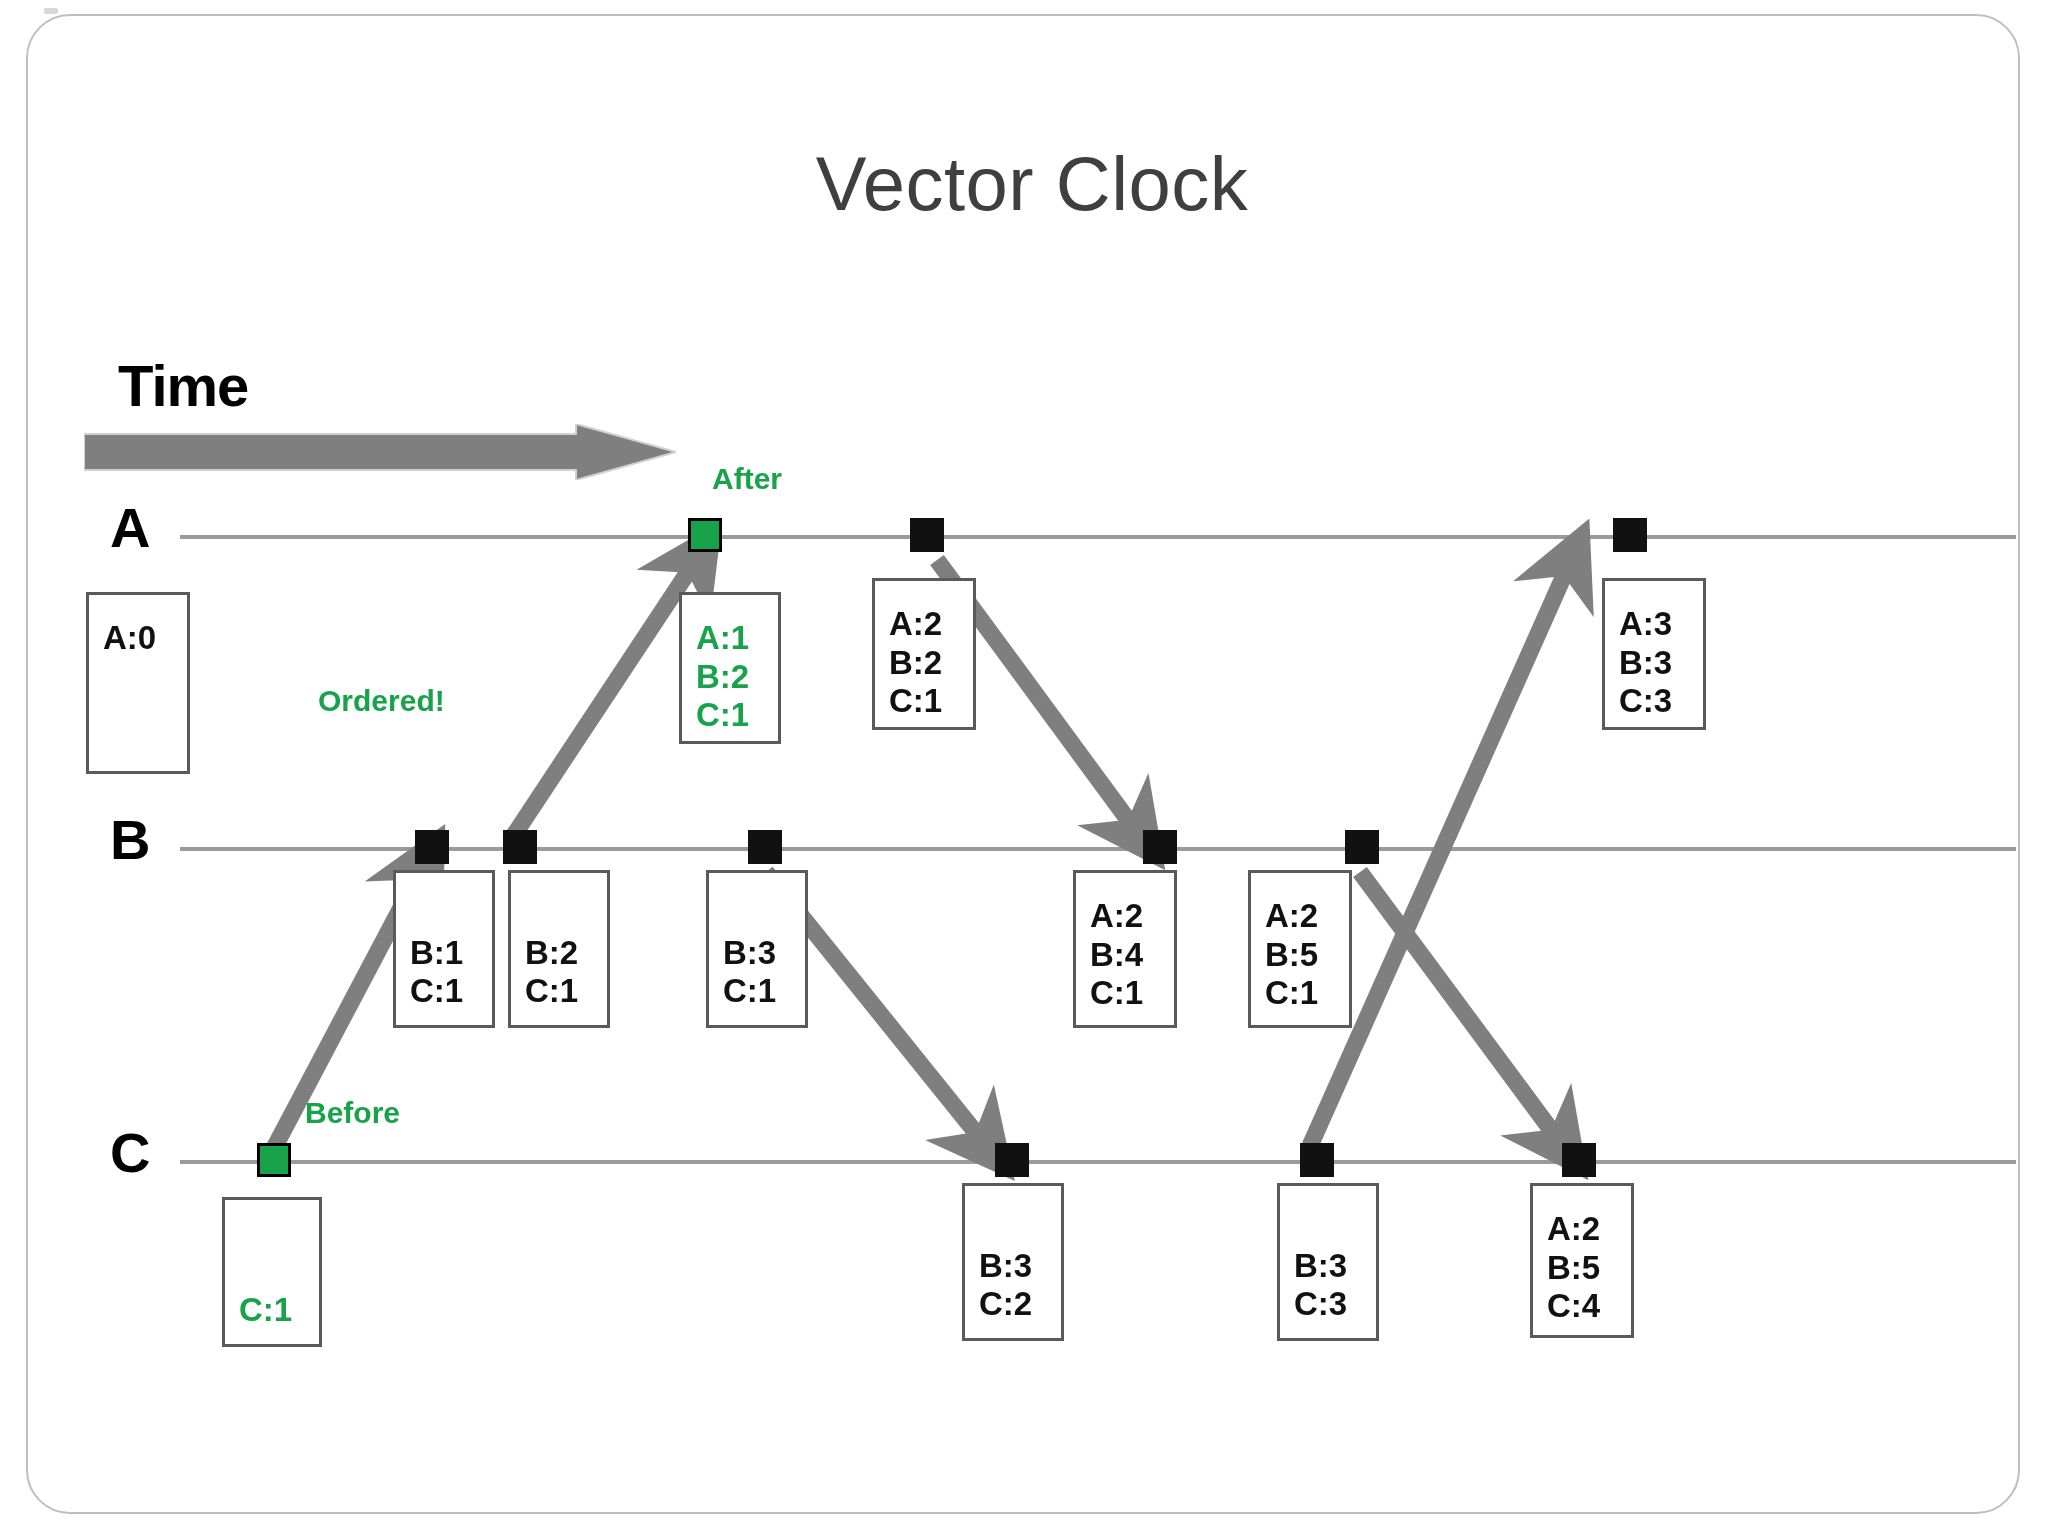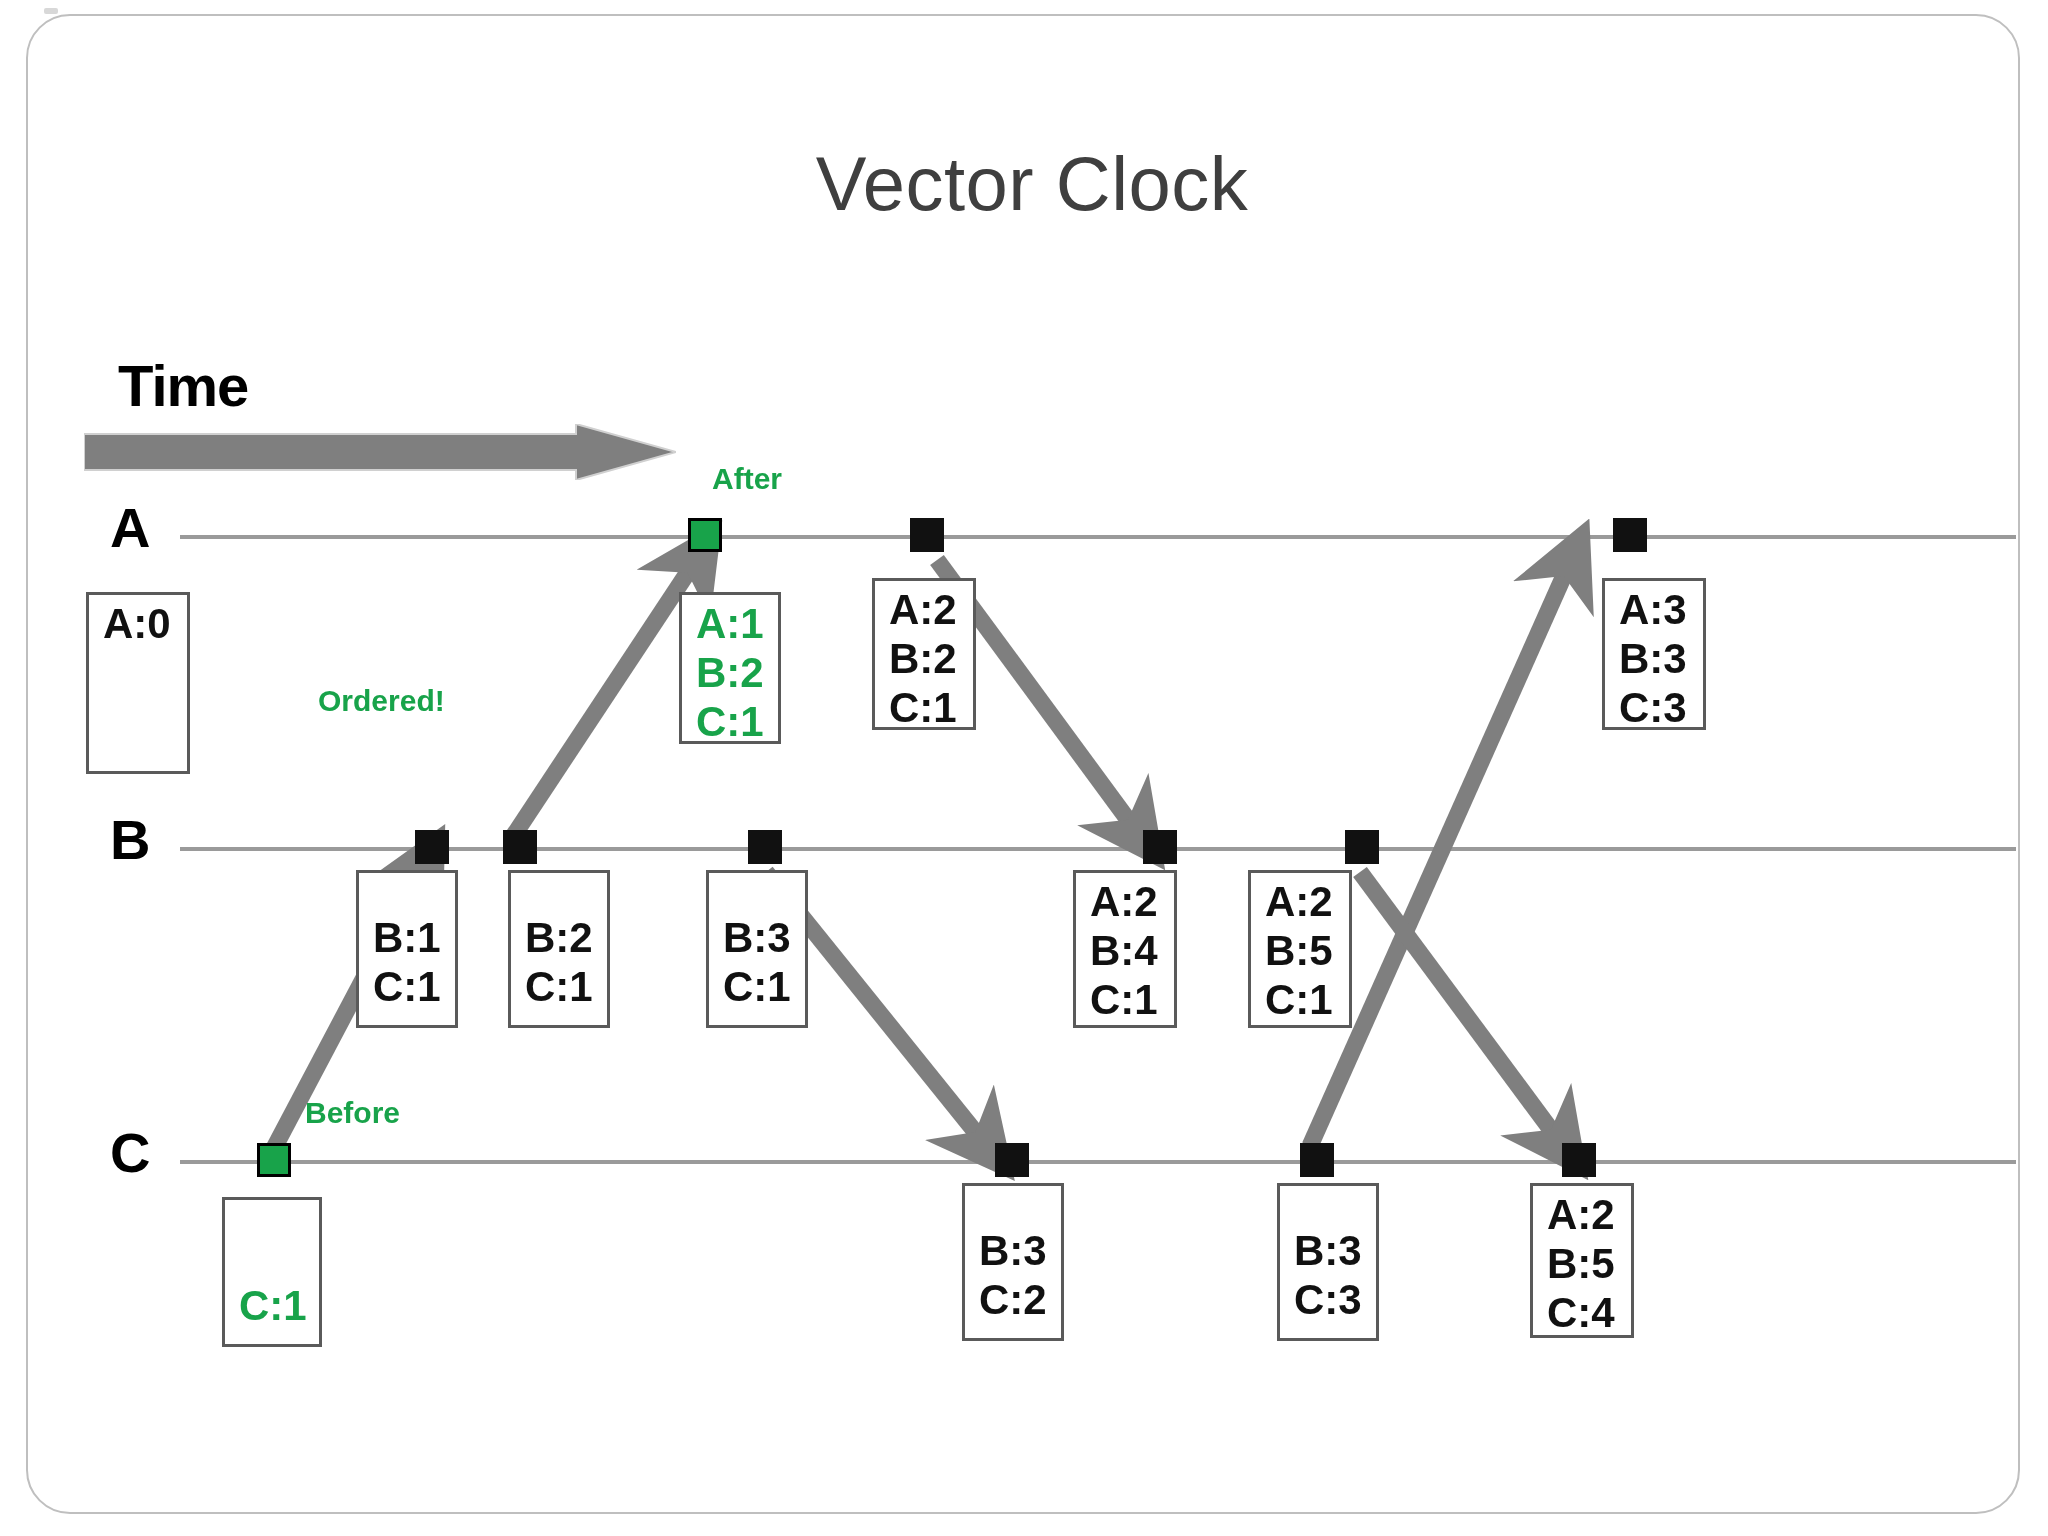--- a/index.html
+++ b/index.html
@@ -35,22 +35,22 @@
   .proc-line{position:absolute;height:4px;background:#9a9a9a;}
   .proc-label{position:absolute;font-size:56px;font-weight:bold;color:#000;}
 
   
   .node{position:absolute;width:34px;height:34px;background:#111;border:3px solid #111;box-sizing:border-box;}
   .node.green{background:#18a34a;border-color:#000;}
 
   
   .vbox{
     position:absolute;border:3px solid #5a5a5a;background:#fff;box-sizing:border-box;
-    font-size:42px;font-weight:bold;color:#111;line-height:1.17;
-    padding:4px 10px 0 14px;
+    font-size:33px;font-weight:bold;color:#111;line-height:1.17;
+    padding:24px 10px 0 14px;
   }
   .vbox.green{color:#18a34a;margin-top:14px;}
   .vbox.bottom{display:flex;flex-direction:column;justify-content:flex-end;padding-bottom:14px;}
   .vbox.middle{display:flex;flex-direction:column;justify-content:center;padding-bottom:0;}
   .vbox .ln{white-space:nowrap;}
 
   
   .annot{position:absolute;font-size:30px;font-weight:bold;color:#18a34a;}
 
   svg.msgs{position:absolute;left:0;top:0;width:2048px;height:1536px;pointer-events:none;}
@@ -133,21 +133,21 @@
     <div class="ln">B:2</div>
     <div class="ln">C:1</div>
   </div>
 
   <div class="vbox" style="left:1602px;top:578px;width:104px;height:152px;">
     <div class="ln">A:3</div>
     <div class="ln">B:3</div>
     <div class="ln">C:3</div>
   </div>
 
-  <div class="vbox bottom" style="left:356px;top:870px;width:102px;height:158px;">
+  <div class="vbox bottom" style="left:393px;top:870px;width:102px;height:158px;">
     <div class="ln">B:1</div>
     <div class="ln">C:1</div>
   </div>
 
   <div class="vbox bottom" style="left:508px;top:870px;width:102px;height:158px;">
     <div class="ln">B:2</div>
     <div class="ln">C:1</div>
   </div>
 
   <div class="vbox bottom" style="left:706px;top:870px;width:102px;height:158px;">

